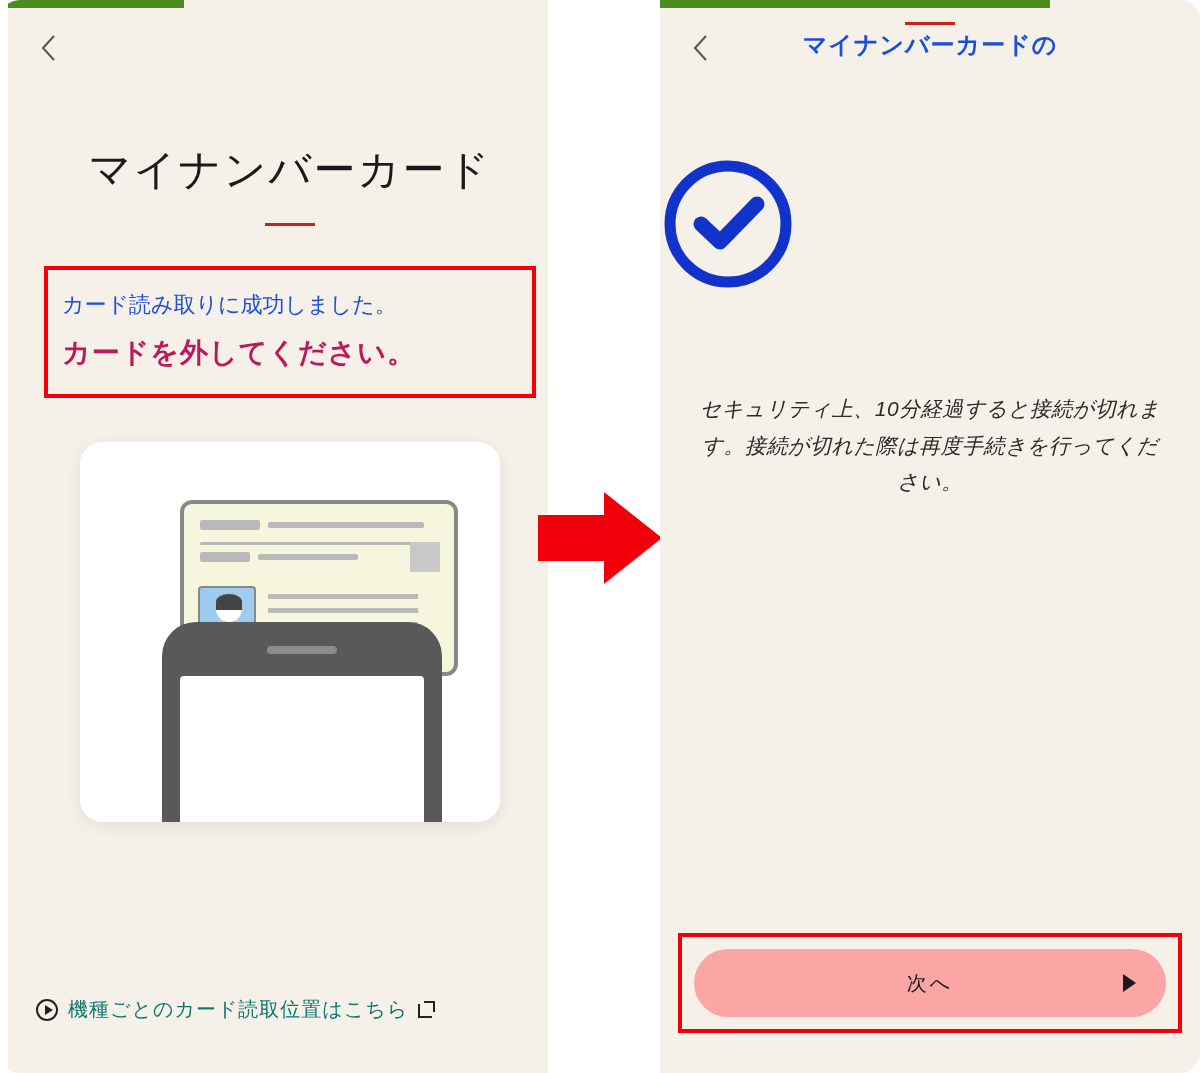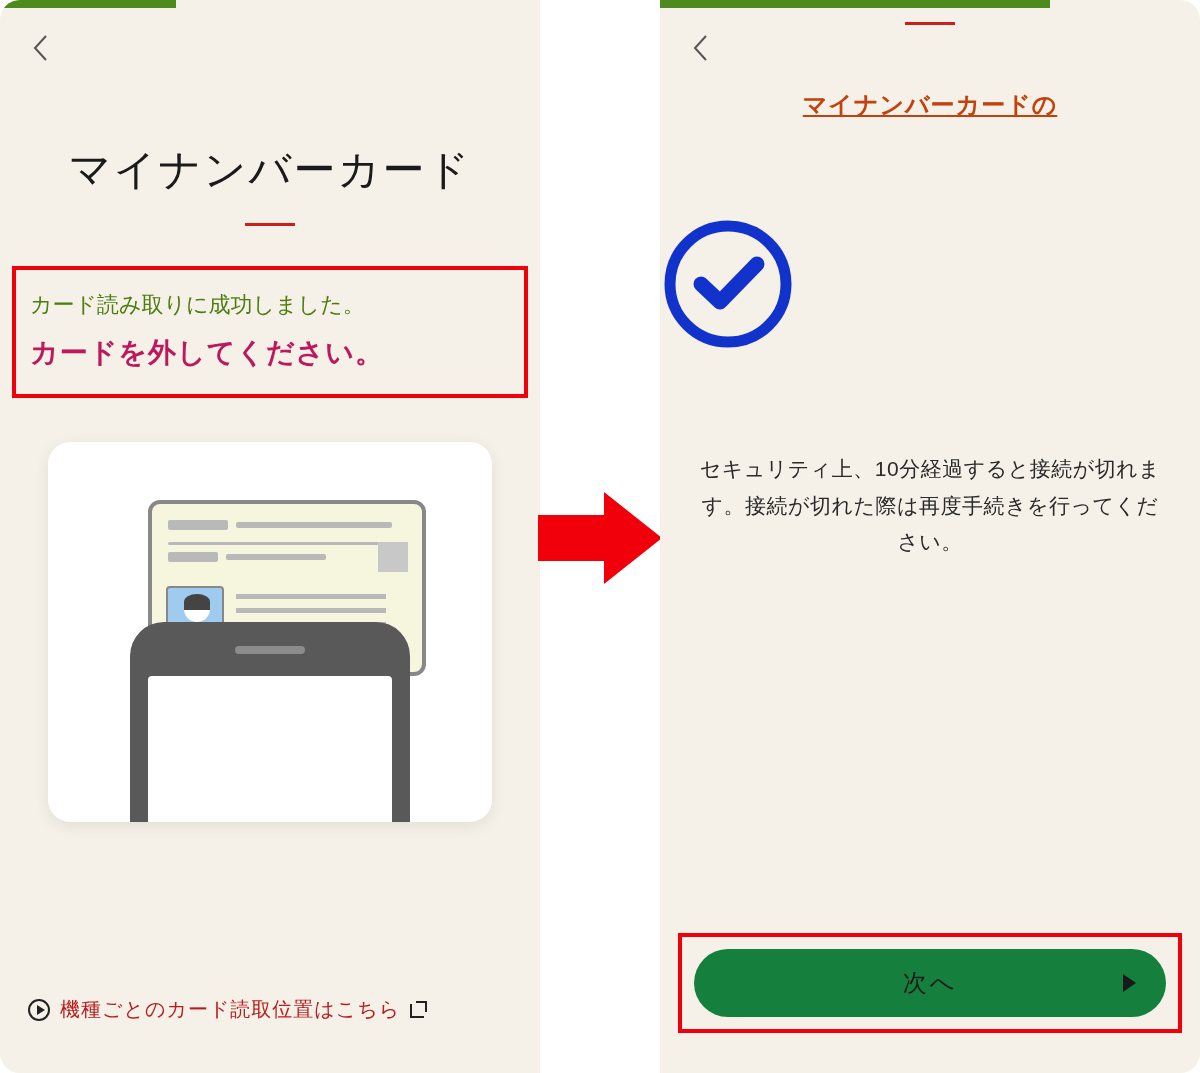--- a/index.html
+++ b/index.html
@@ -12,21 +12,21 @@
     overflow: hidden;
     border-radius: 20px;
   }
   .panel {
     position: absolute;
     top: 0;
     width: 540px;
     height: 1073px;
     background: #f5f1e8;
   }
-  .panel.left { left: 0; }
+  .panel.left { left: 8px; padding-left: 24px; }
   .panel.right { right: 0; }
 
   .topbar {
     position: absolute;
     top: 0;
     height: 8px;
     background: #4d8b1f;
   }
   .left .topbar { left: 0; width: 176px; }
   .right .topbar { left: 0; width: 390px; }
@@ -62,21 +62,21 @@
     margin: 22px auto 0 auto;
   }
 
   .msg-box {
     margin: 40px 12px 0 12px;
     border: 4px solid #f1000c;
     padding: 20px 14px 22px 14px;
   }
   .msg-box .line1 {
     font-size: 22px;
-    color: #4d7c0f;
+    color: #1d4ed8;
     margin-bottom: 14px;
   }
   .msg-box .line2 {
     font-size: 28px;
     color: #be185d;
     font-weight: 700;
     letter-spacing: 1px;
   }
 
   .illus-card {
@@ -173,21 +173,21 @@
   }
 
   .device-link {
     position: absolute;
     bottom: 50px;
     left: 28px;
     right: 28px;
     display: flex;
     align-items: center;
     gap: 10px;
-    color: #b91c1c;
+    color: #0f766e;
     font-size: 20px;
     letter-spacing: 1px;
     cursor: pointer;
   }
   .device-link .play-icon {
     width: 22px; height: 22px;
     border: 2px solid #222;
     border-radius: 50%;
     position: relative;
     flex-shrink: 0;
@@ -226,60 +226,59 @@
 
   .arrow {
     position: absolute;
     left: 538px;
     top: 488px;
     width: 124px;
     height: 100px;
   }
 
   .success-msg {
-    margin-top: 60px;
     text-align: center;
-    color: #c2410c;
+    color: #1d4ed8;
     font-size: 24px;
     font-weight: 700;
     line-height: 1.7;
     letter-spacing: 1px;
-    text-decoration: underline;
   }
 
   .check-circle {
     margin: 90px auto 0 auto;
     width: 136px;
     height: 136px;
   }
 
   .security-text {
     margin: 95px 34px 0 34px;
     font-size: 21px;
     color: #2a2a2a;
     line-height: 1.75;
     text-align: center;
     letter-spacing: 0.5px;
+    font-style: italic;
   }
 
   .next-btn-wrap {
     position: absolute;
     bottom: 40px;
     left: 18px;
     right: 18px;
     border: 4px solid #f1000c;
     padding: 12px 12px;
   }
   .next-btn {
     width: 100%;
     height: 68px;
-    background: #15803d;
+    background: #fca5a5;
     border: none;
     border-radius: 40px;
-    font-size: 24px;
+    font-size: 20px;
     color: #1a1a1a;
     letter-spacing: 3px;
     position: relative;
     cursor: pointer;
     display: flex;
     align-items: center;
     justify-content: center;
   }
   .next-btn .tri {
     position: absolute;

